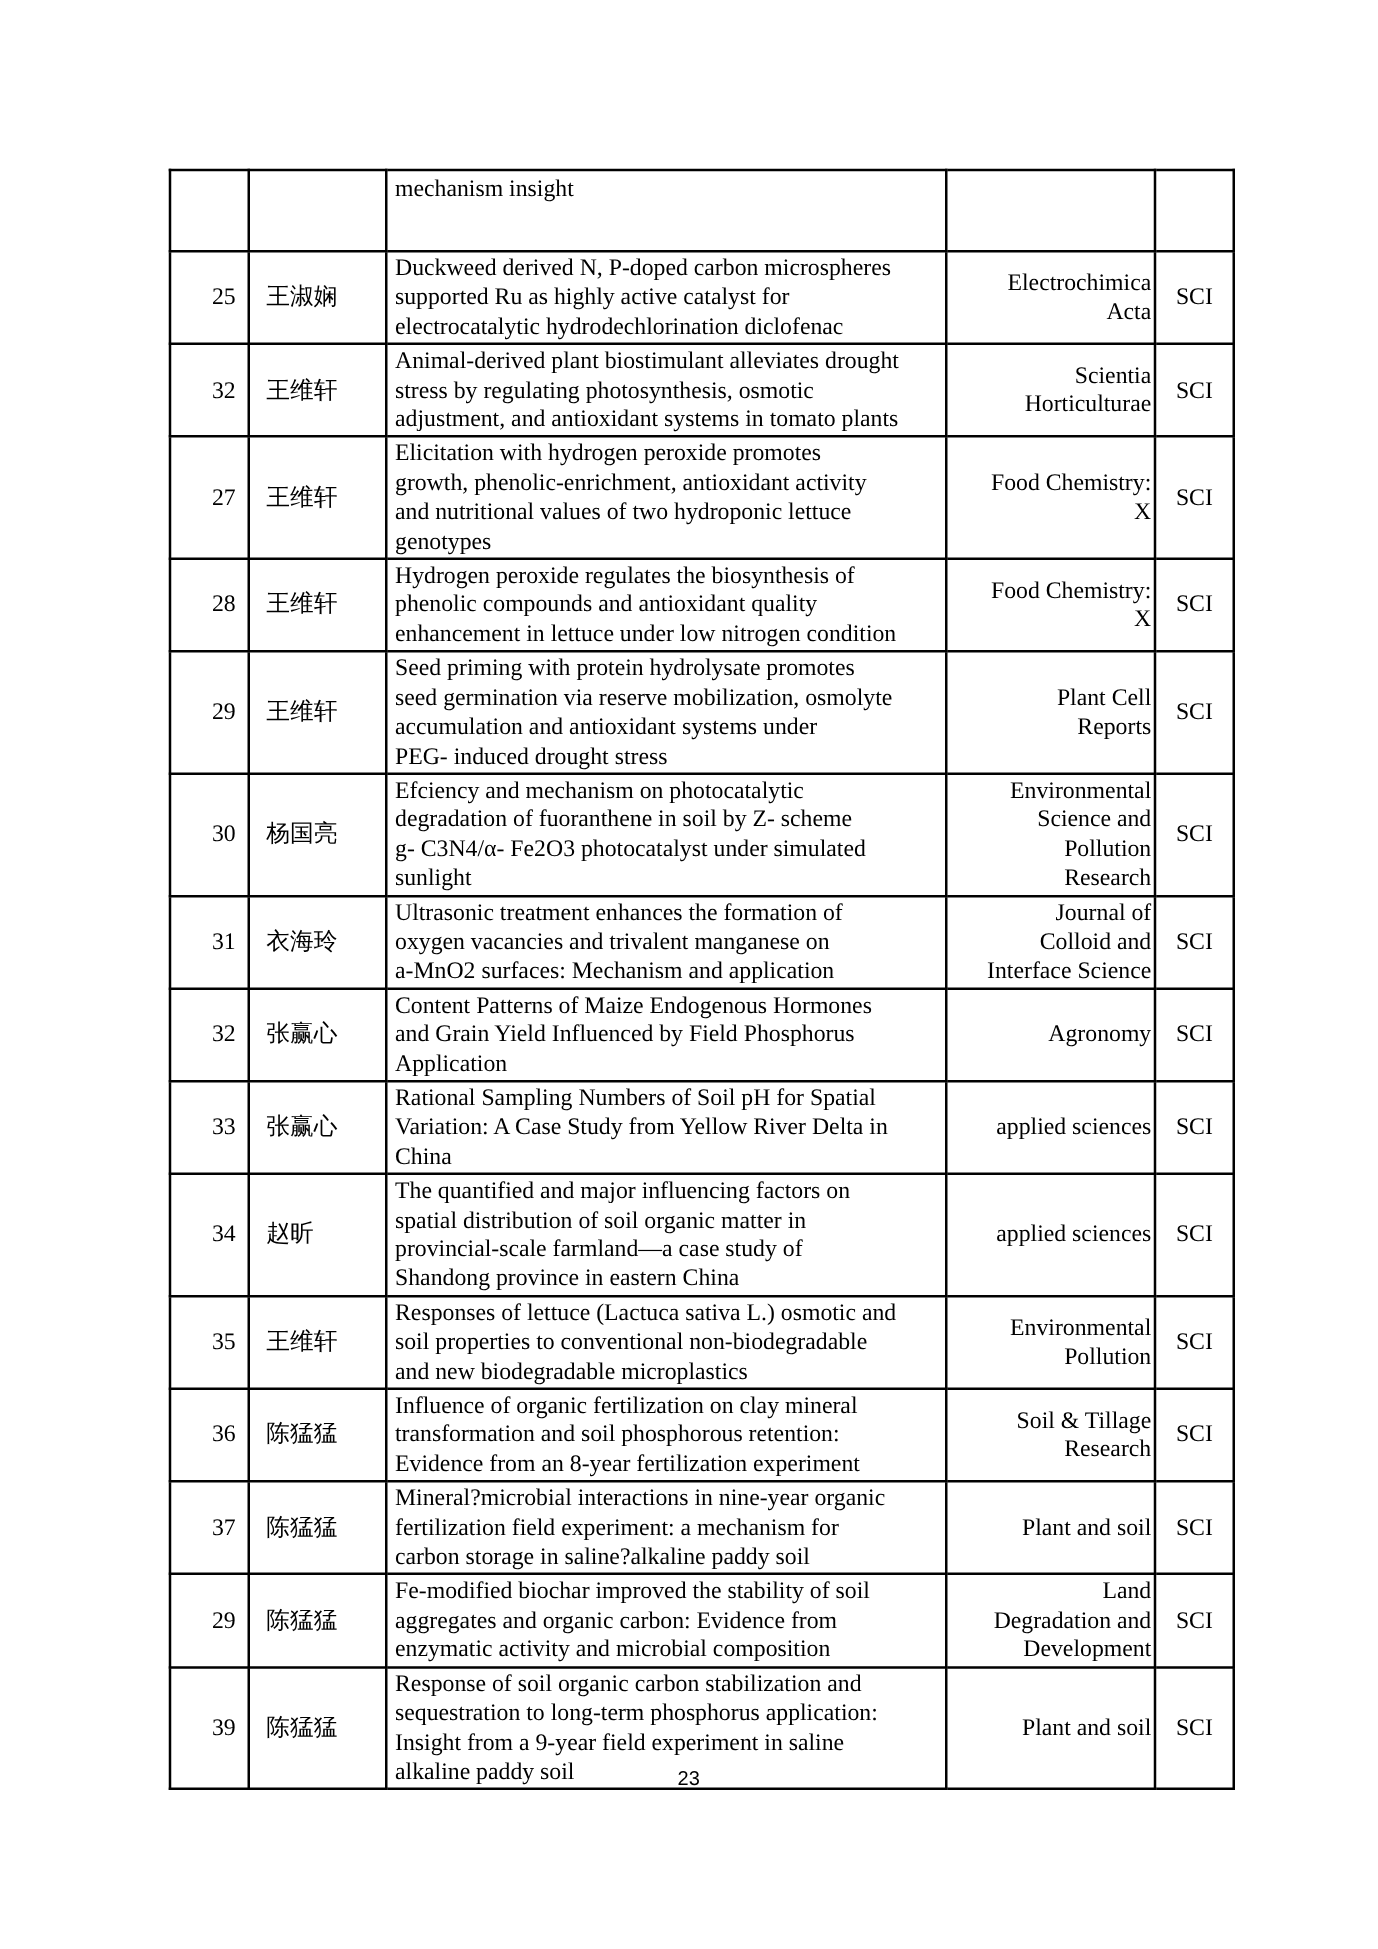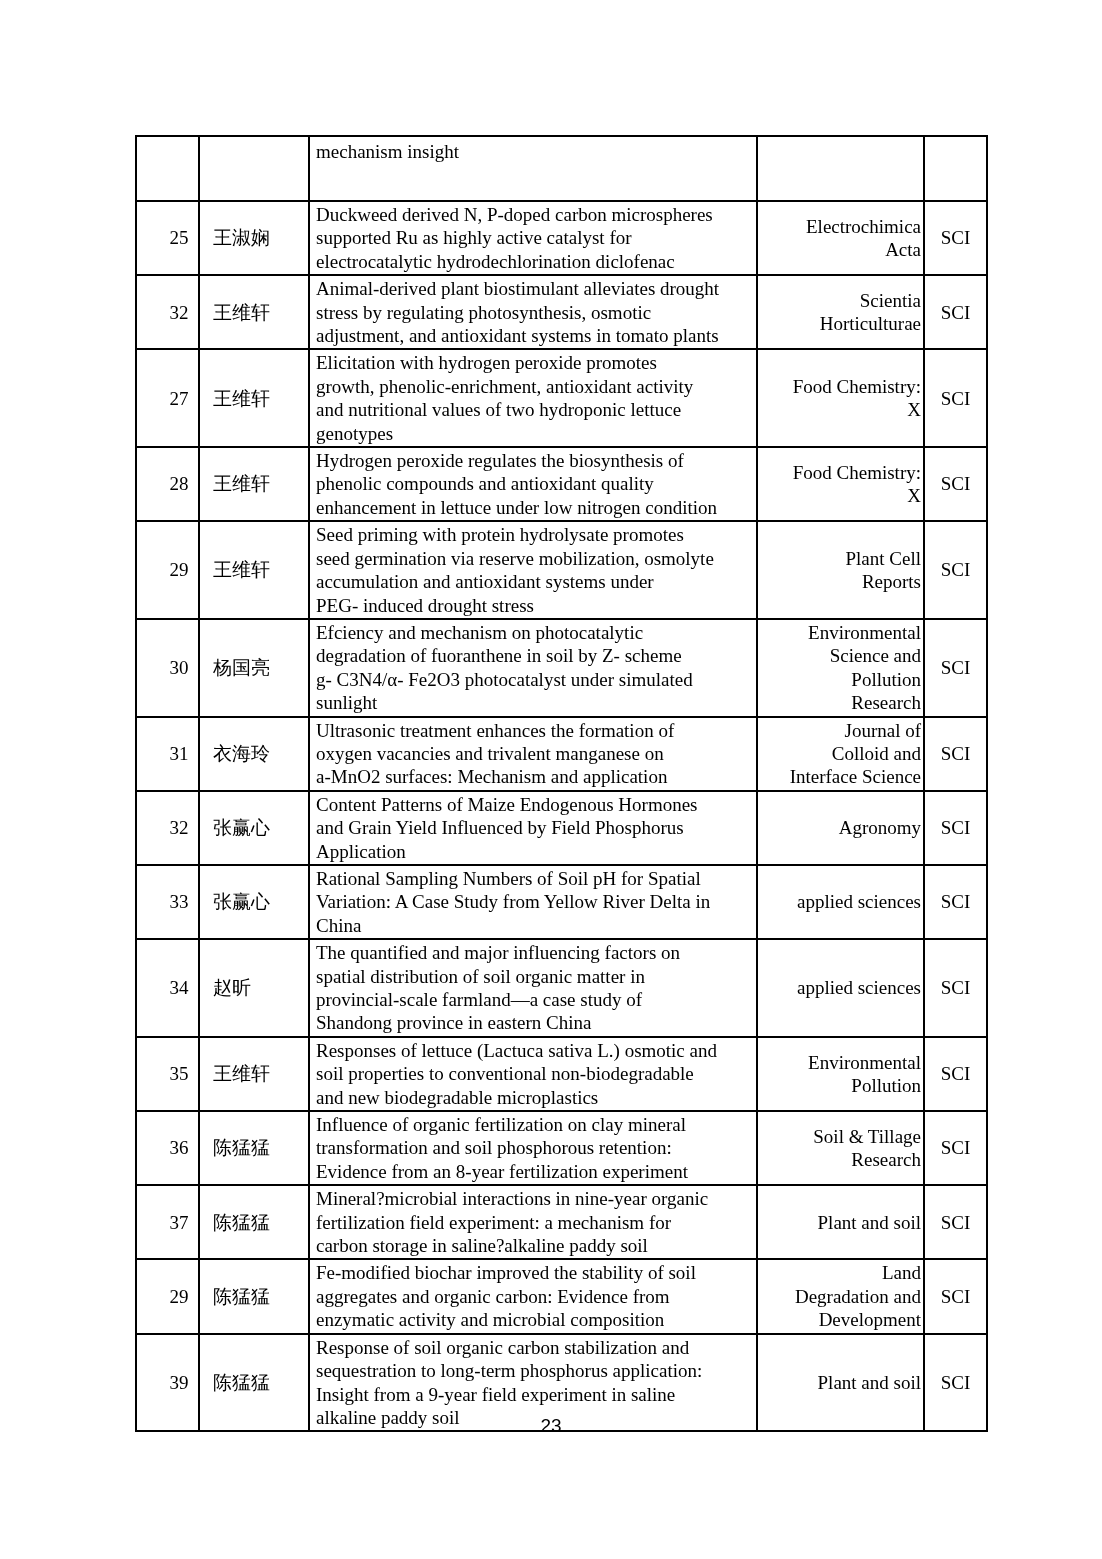--- a/index.html
+++ b/index.html
@@ -35,21 +35,21 @@
   td.td-title   { width: 448px; text-align: left; padding: 1px 3px 1px 6px; white-space: pre-line; }
   td.td-journal { width: 167px; text-align: right; padding: 1px 2px; white-space: pre-line; }
   td.td-sci     { width: 63px;  text-align: center; font-size: 20px; border-radius: 27px; }
   tr.partial td { height: 65px; }
   tr.partial td.td-title { vertical-align: top; padding-top: 3px; }
   .page-number {
     position: absolute;
     left: 0; top: 1415px;
     width: 100%;
     text-align: center;
-    font-size: 19px;
+    font-size: 16px;
     font-family: "Liberation Sans", "DejaVu Sans", sans-serif;
   }
 </style>
 </head>
 <body>
 
 <div class="page">
   <table class="pubs">
     <tbody id="table-body">
         <tr class="partial">

